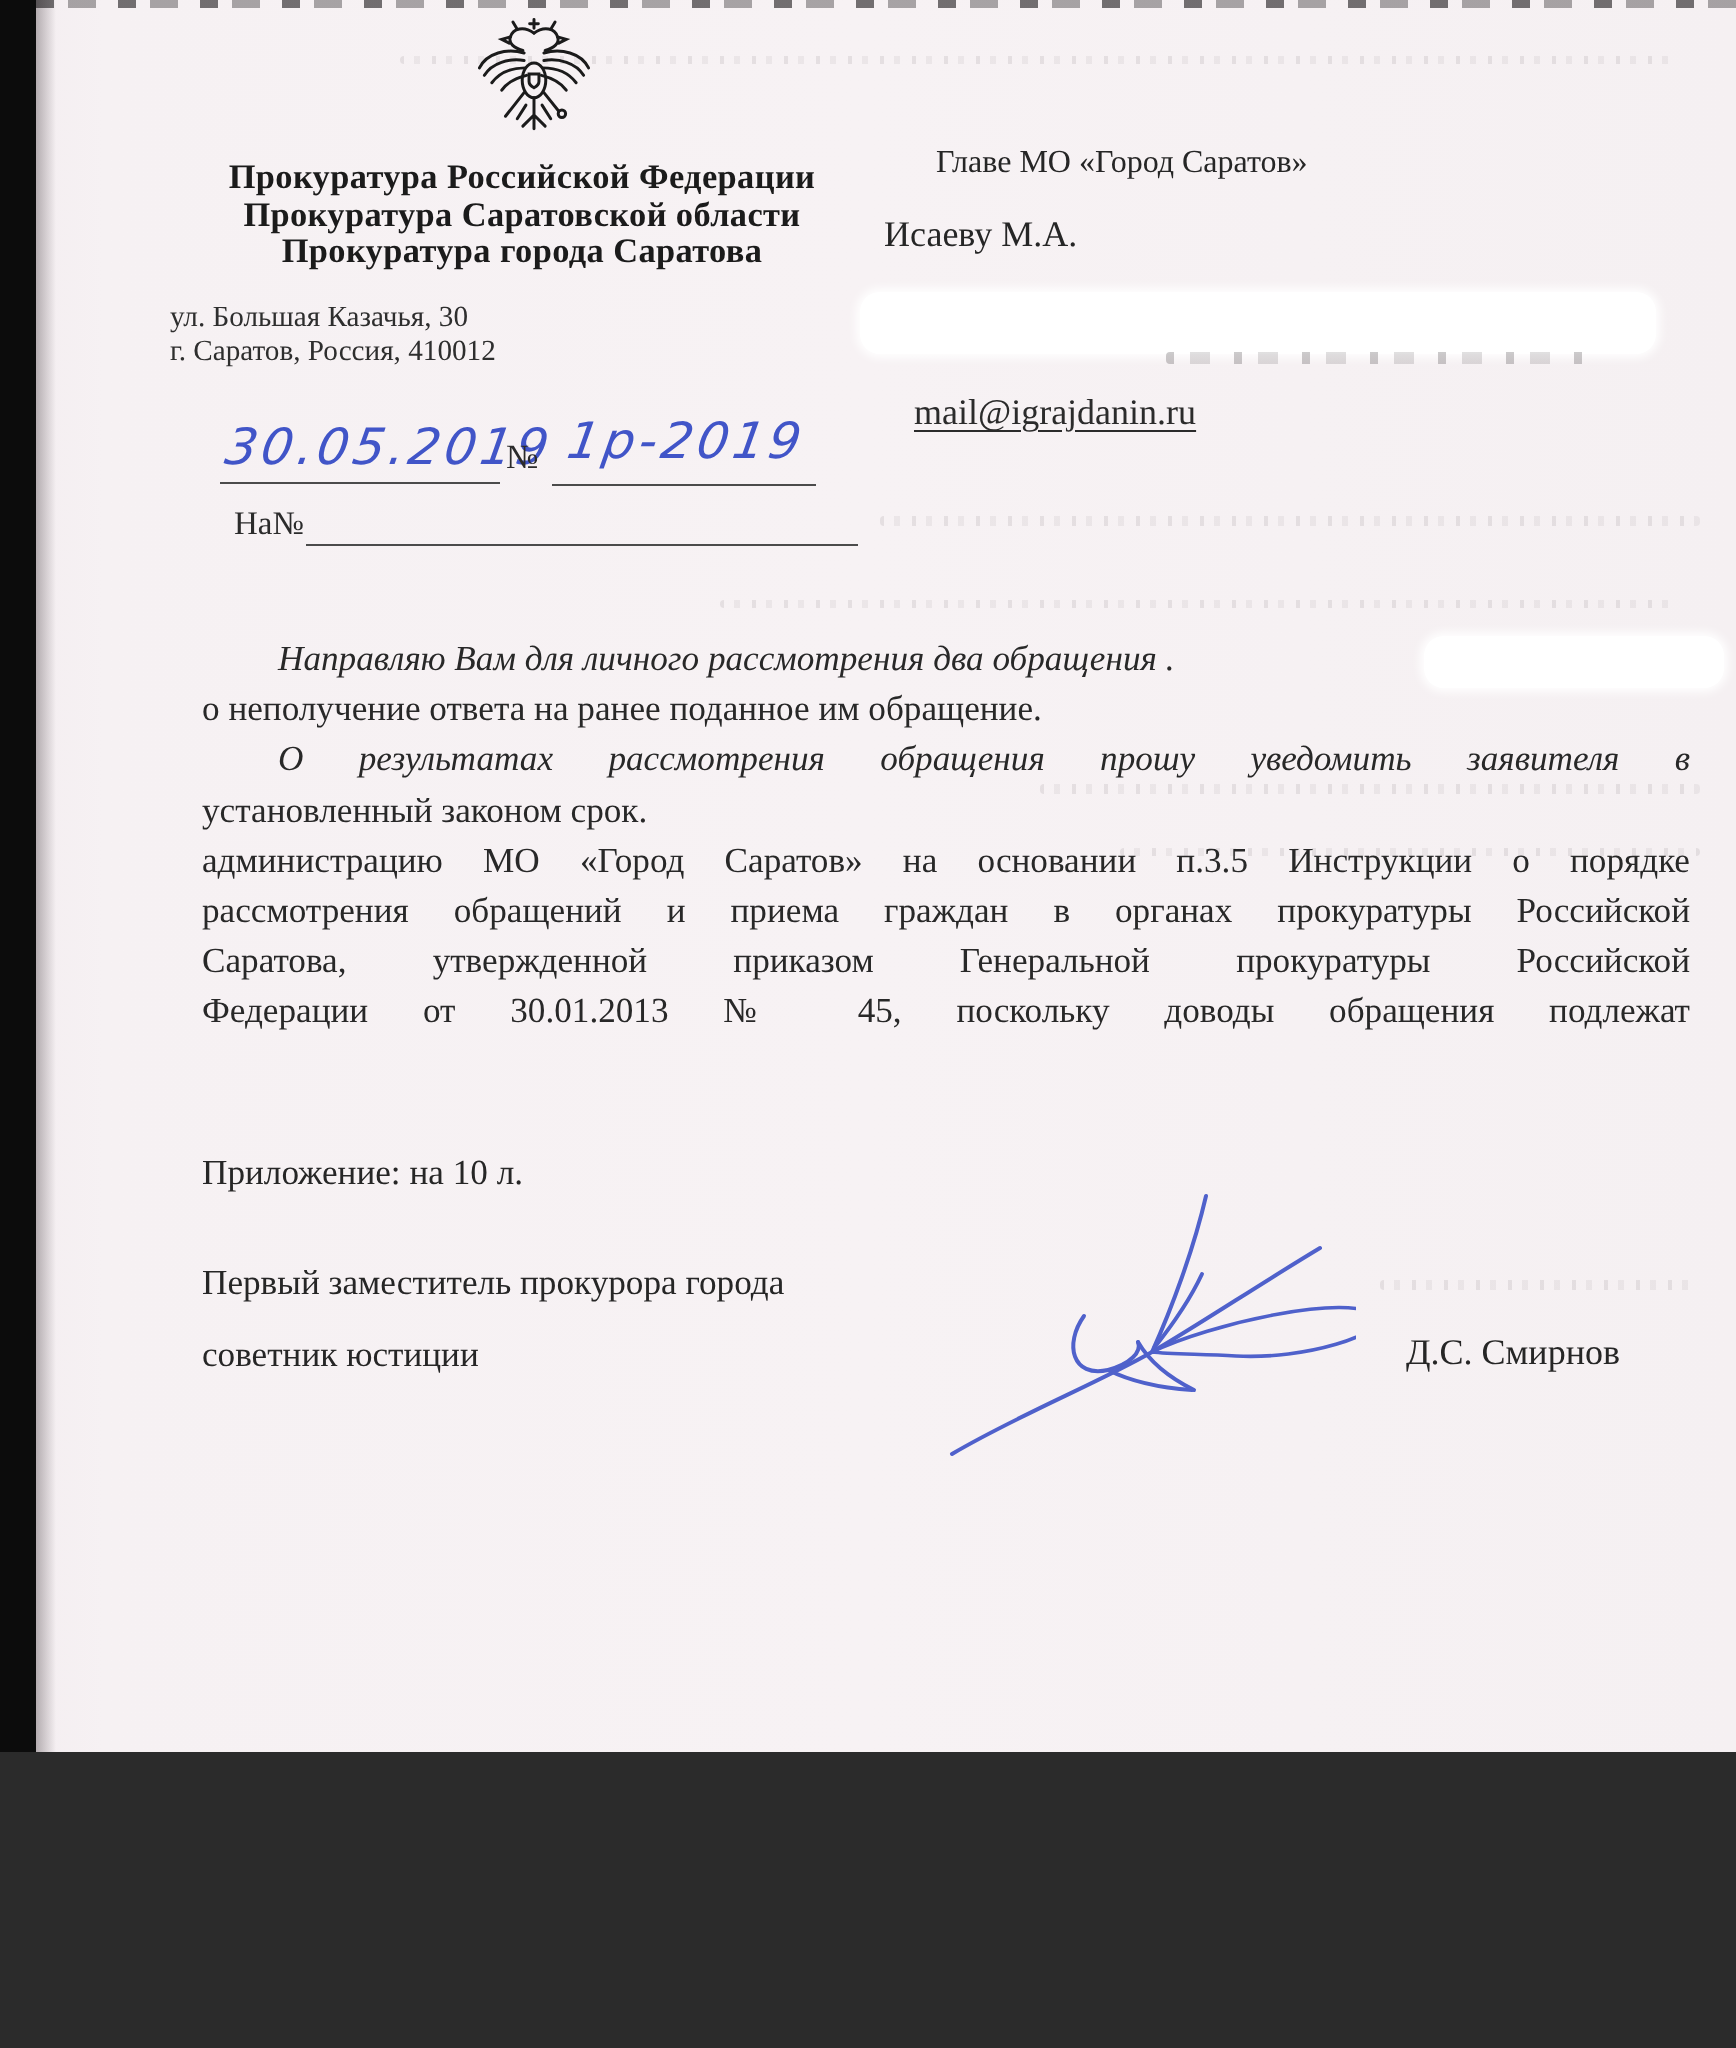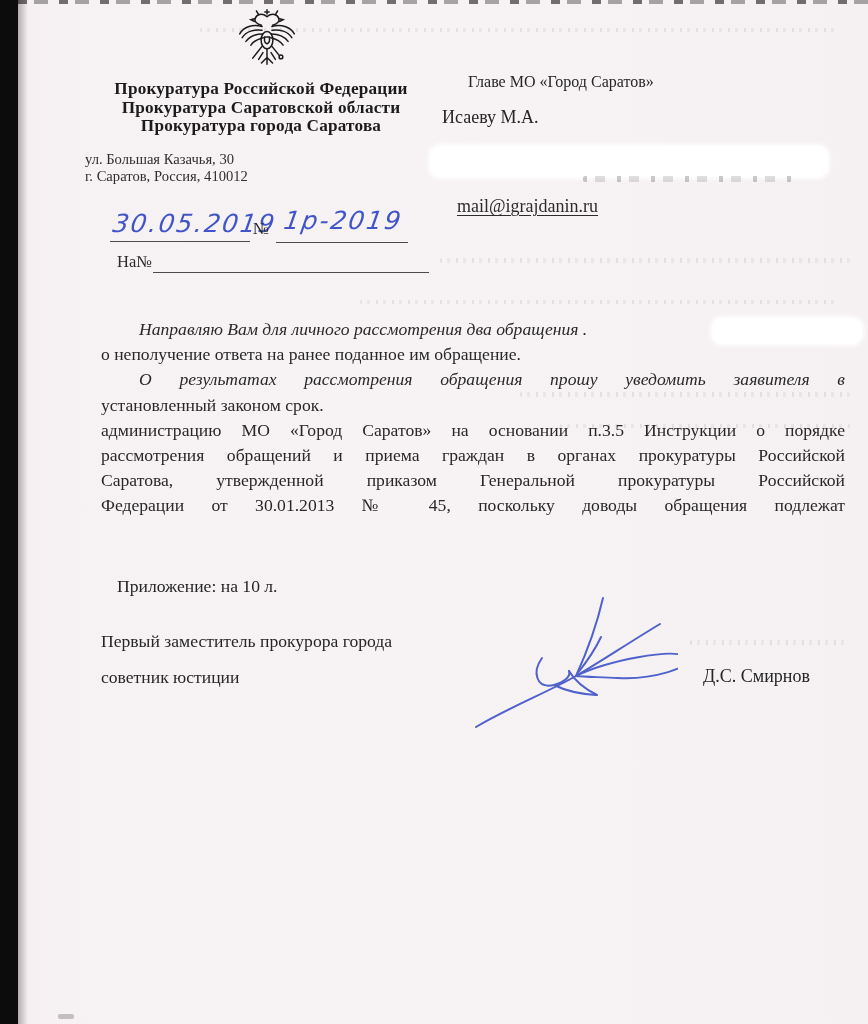--- a/index.html
+++ b/index.html
@@ -1,19 +1,19 @@
 <!DOCTYPE html>
 <html><head>
 <meta charset="utf-8">
 <style>
   html, body { margin: 0; padding: 0; background: #2b2b2b; }
   .page {
     position: relative;
     width: 868px;
-    height: 1024px;
+    height: 876px;
     background: linear-gradient(90deg, #f3edf0 0%, #f6f1f3 6%, #f7f2f4 50%, #f5f0f2 100%);
     overflow: hidden;
     font-family: "Liberation Serif", serif;
     color: #262626;
   }
   .abs { position: absolute; }
 
   
   .scan-strip-left {
     left: 0; top: 0; width: 18px; height: 1024px;
@@ -89,21 +89,21 @@
     text-decoration: underline; text-underline-offset: 3px; color: #2b2b2b; margin-left: 14px;
   }
 
   
   .body-block { left: 101px; top: 317px; width: 744px; font-size: 17.6px; color: #282828; }
   .bline { line-height: 25.2px; white-space: nowrap; }
   .just { text-align: justify; text-align-last: justify; white-space: normal; }
   .indent { padding-left: 38px; font-style: italic; }
   .redaction-body { left: 712px; top: 318px; width: 150px; height: 26px; }
 
-  .attachment { left: 101px; top: 576px; font-size: 17.6px; margin-left: 16px; }
+  .attachment { left: 101px; top: 576px; font-size: 17.6px; }
 
   
   .position1 { left: 101px; top: 631px; font-size: 17.6px; }
   .position2 { left: 101px; top: 667px; font-size: 17.6px; }
   .signer-name { left: 703px; top: 666px; font-size: 18px; text-align: center; }
   .signature-svg { left: 438px; top: 584px; width: 240px; height: 152px; }
 
   .bottom-mark { left: 58px; top: 1014px; width: 16px; height: 5px; background: #9a9297; opacity: .55; border-radius: 2px; }
 </style>
 </head>

